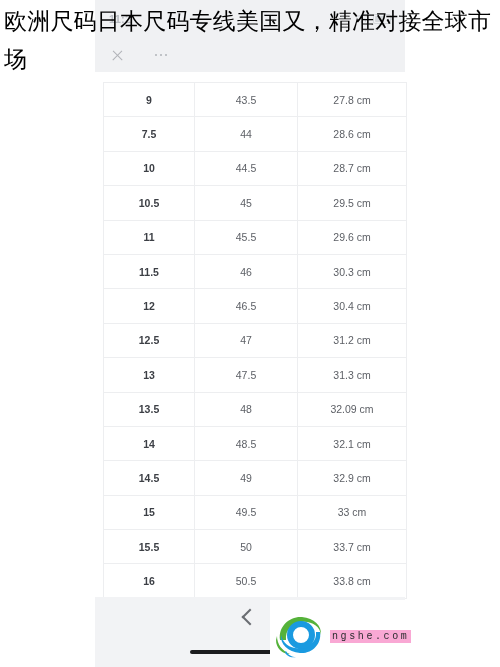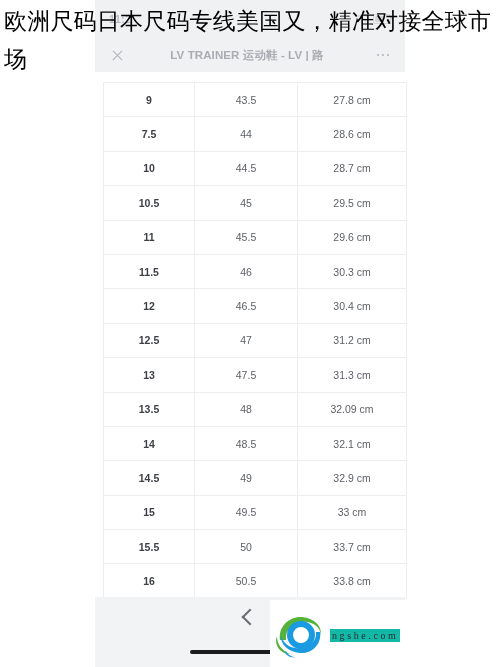--- a/index.html
+++ b/index.html
@@ -144,22 +144,22 @@
   #watermark .wm-logo{
     width:52px;height:48px;flex:none;margin-left:4px;position:relative;
   }
   #watermark .wm-text{margin-left:4px;}
   #watermark .wm-name{
     font-size:30px;font-weight:bold;color:#101114;letter-spacing:1px;
     font-family:"DejaVu Sans","Liberation Sans",sans-serif;line-height:1;
   }
   #watermark .wm-url{
     margin-top:4px;font-size:10px;letter-spacing:2.6px;color:#2b2c2f;
-    font-family:Liberation Serif, serif;
-    background:#14b8a6;padding:1px 2px;display:inline-block;
+    font-family:Liberation Mono, monospace;
+    background:#f9a8d4;padding:1px 2px;display:inline-block;
   }
 </style>
 </head>
 <body>
 
 <div id="phone-frame">
 
   <div id="status-bar">
     <span class="st-time">11:2</span>
     <span class="st-icons">
@@ -171,21 +171,20 @@
       <span class="batt-ic">
           <b></b>
         </span>
     </span>
   </div>
 
   <div id="browser-header">
     <div class="hdr-close">
       <span class="x-icon"></span>
     </div>
-    <div class="hdr-title">LV TRAINER 运动鞋 - LV | 路</div>
     <div class="hdr-menu">
       <span></span>
       <span></span>
       <span></span>
     </div>
   </div>
 
   <div id="page-body">
     <table id="size-table">
       <tbody>

